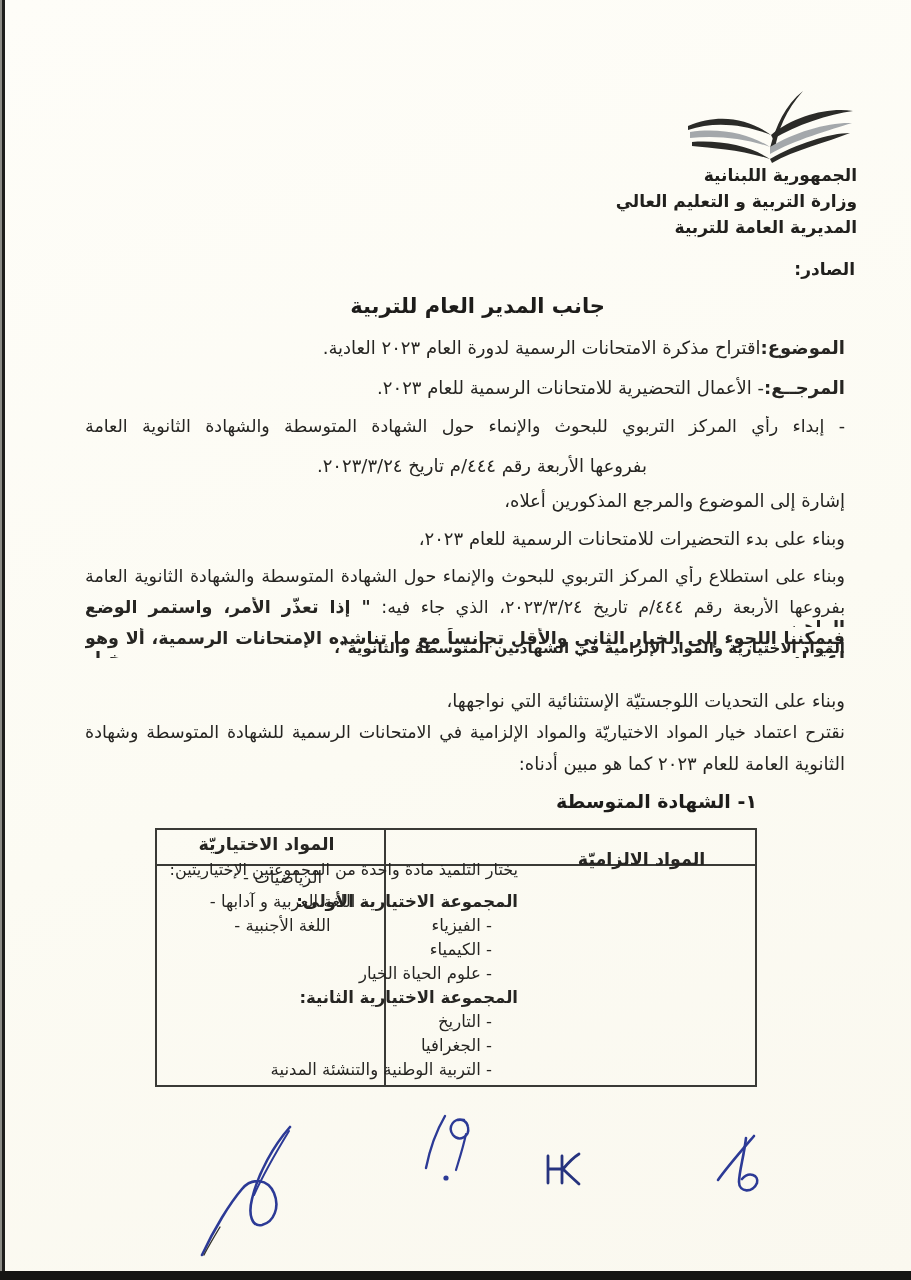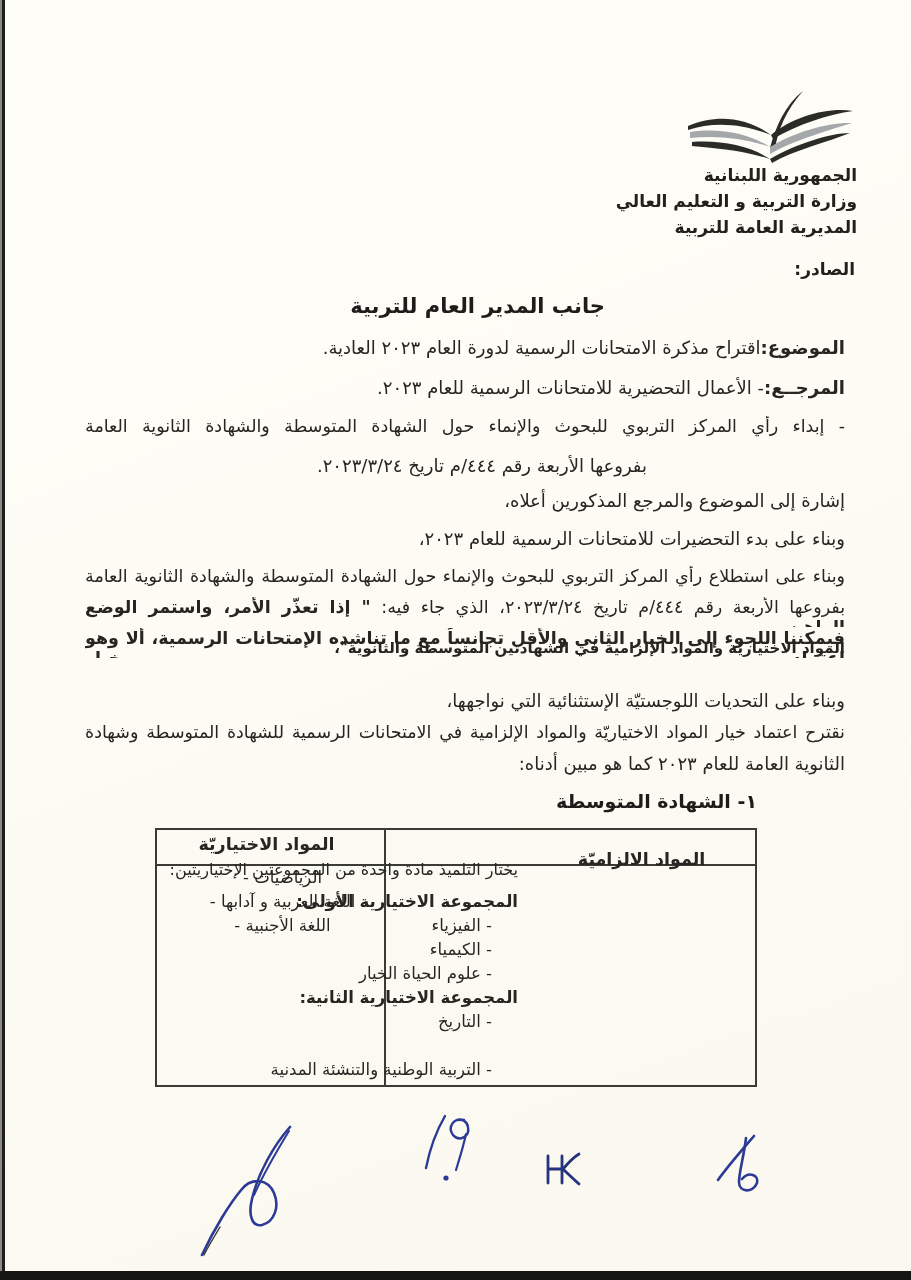--- a/index.html
+++ b/index.html
@@ -98,20 +98,21 @@
     <div class="tcell man-line" style="top:62px;">- اللغة العربية و آدابها</div>
     <div class="tcell man-line" style="top:86px;">- اللغة الأجنبية</div>
 
     <div class="tcell opt-line opt-pad" style="top:30px;font-size:16px;">يختار التلميذ مادة واحدة من المجموعتين الإختياريتين:</div>
     <div class="tcell opt-line opt-pad b" style="top:62px;">المجموعة الاختيارية الأولى:</div>
     <div class="tcell opt-line opt-bullet" style="top:86px;">- الفيزياء</div>
     <div class="tcell opt-line opt-bullet" style="top:110px;">- الكيمياء</div>
     <div class="tcell opt-line opt-bullet" style="top:134px;">- علوم الحياة الخيار</div>
     <div class="tcell opt-line opt-pad b" style="top:158px;">المجموعة الاختيارية الثانية:</div>
     <div class="tcell opt-line opt-bullet" style="top:182px;">- التاريخ</div>
+    <div class="tcell opt-line opt-bullet" style="top:206px;">- الجغرافيا</div>
     <div class="tcell opt-line opt-bullet" style="top:230px;">- التربية الوطنية والتنشئة المدنية</div>
   </div>
 
   <svg class="abs sig" style="left:192px;top:1115px;" width="132" height="145" viewBox="0 0 132 145">
     <path d="M98,12 C82,30 66,58 60,84 C56,100 60,112 70,110 C82,107 88,92 82,78 C76,64 60,62 50,74 C38,88 22,114 10,140" fill="none" stroke="#2c3a96" stroke-width="2.6" stroke-linecap="round"></path>
     <path d="M62,80 C72,58 86,34 97,16" fill="none" stroke="#2c3a96" stroke-width="2" stroke-linecap="round"></path>
     <path d="M28,112 C22,122 16,132 12,140" fill="none" stroke="#35342f" stroke-width="1.4" stroke-linecap="round"></path>
   </svg>
 
   <svg class="abs sig" style="left:412px;top:1110px;" width="72" height="78" viewBox="0 0 72 78">

